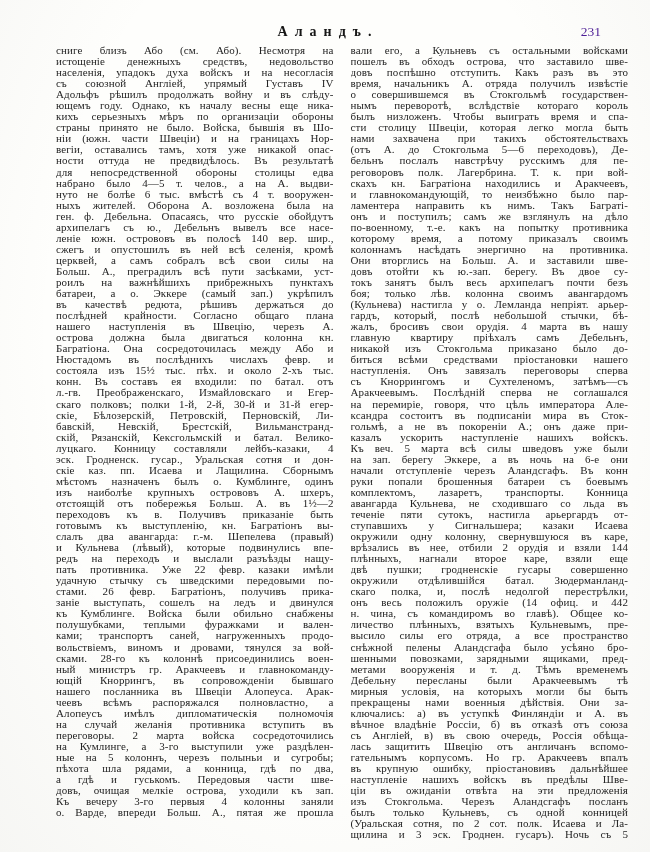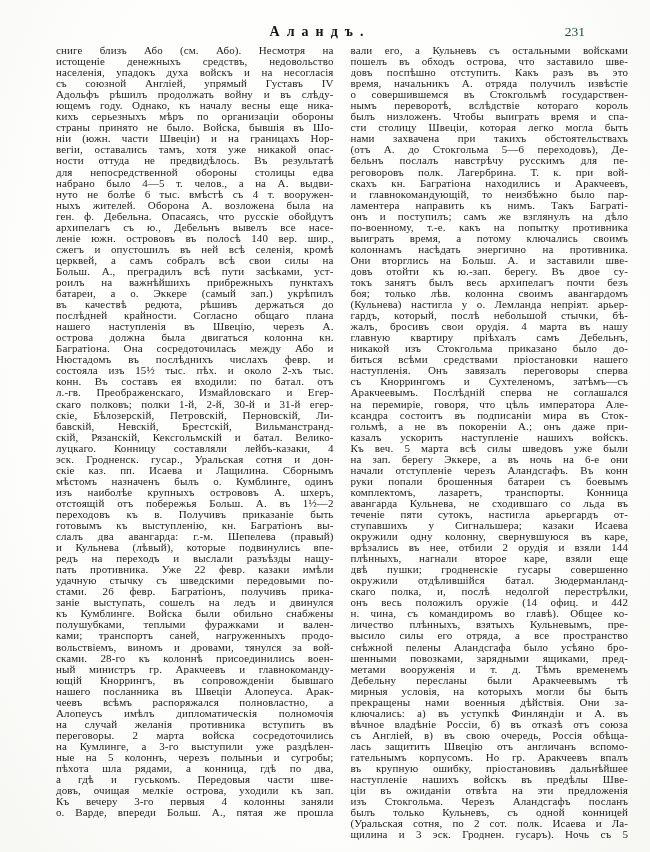--- a/index.html
+++ b/index.html
@@ -21,40 +21,40 @@
     position: absolute;
     inset: 0;
     pointer-events: none;
     background:
       radial-gradient(ellipse at 50% 40%, rgba(255,255,255,0) 60%, rgba(120,120,110,0.06) 100%);
   }
   .header-row {
     position: absolute;
     top: 24px;
     left: 58px;
-    right: 28px;
+    right: 12px;
     height: 18px;
   }
   .page-title {
     position: absolute;
     left: 0;
     right: 40px;
     text-align: center;
     font-size: 14px;
     font-weight: bold;
     letter-spacing: 7px;
     color: #161616;
     white-space: nowrap;
   }
   .page-number {
     position: absolute;
     right: 37px;
     top: 0;
     font-size: 13.5px;
-    color: #14532d;
+    color: #4c1d95;
   }
   .columns {
     position: absolute;
     top: 45px;
     left: 56px;
     width: 572px;
     display: flex;
     gap: 17px;
   }
   .column {
@@ -168,21 +168,21 @@
         <div class="line">сти столицу Швеціи, которая легко могла быть</div>
         <div class="line">нами захвачена при такихъ обстоятельствахъ</div>
         <div class="line">(отъ А. до Стокгольма 5—6 переходовъ), Де-</div>
         <div class="line">бельнъ послалъ навстрѣчу русскимъ для пе-</div>
         <div class="line">реговоровъ полк. Лагербрина. Т. к. при вой-</div>
         <div class="line">скахъ кн. Багратіона находились и Аракчеевъ,</div>
         <div class="line">и главнокомандующій, то неизбѣжно было пар-</div>
         <div class="line">ламентера направить къ нимъ. Такъ Баграті-</div>
         <div class="line">онъ и поступилъ; самъ же взглянулъ на дѣло</div>
         <div class="line">по-военному, т.-е. какъ на попытку противника</div>
-        <div class="line">выиграть время, а потому ключались своимъ</div>
+        <div class="line">которому время, а потому приказалъ своимъ</div>
         <div class="line">колоннамъ насѣдать энергично на противника.</div>
         <div class="line">Они вторглись на Больш. А. и заставили шве-</div>
         <div class="line">довъ отойти къ ю.-зап. берегу. Въ двое су-</div>
         <div class="line">токъ занятъ былъ весь архипелагъ почти безъ</div>
         <div class="line">боя; только лѣв. колонна своимъ авангардомъ</div>
         <div class="line">(Кульнева) настигла у о. Лемланда непріят. арьер-</div>
         <div class="line">гардъ, который, послѣ небольшой стычки, бѣ-</div>
         <div class="line">жалъ, бросивъ свои орудія. 4 марта въ нашу</div>
         <div class="line">главную квартиру пріѣхалъ самъ Дебельнъ,</div>
         <div class="line">никакой изъ Стокгольма приказано было до-</div>

